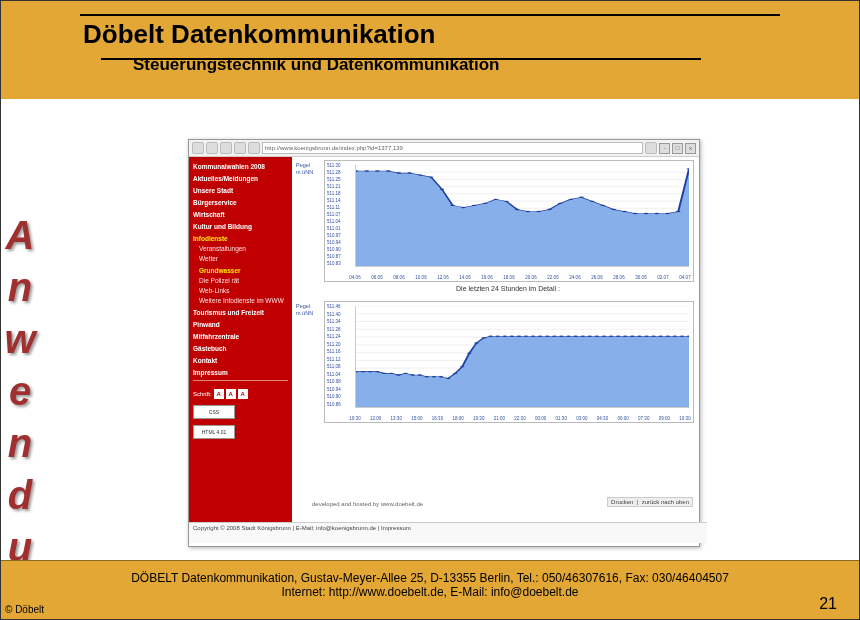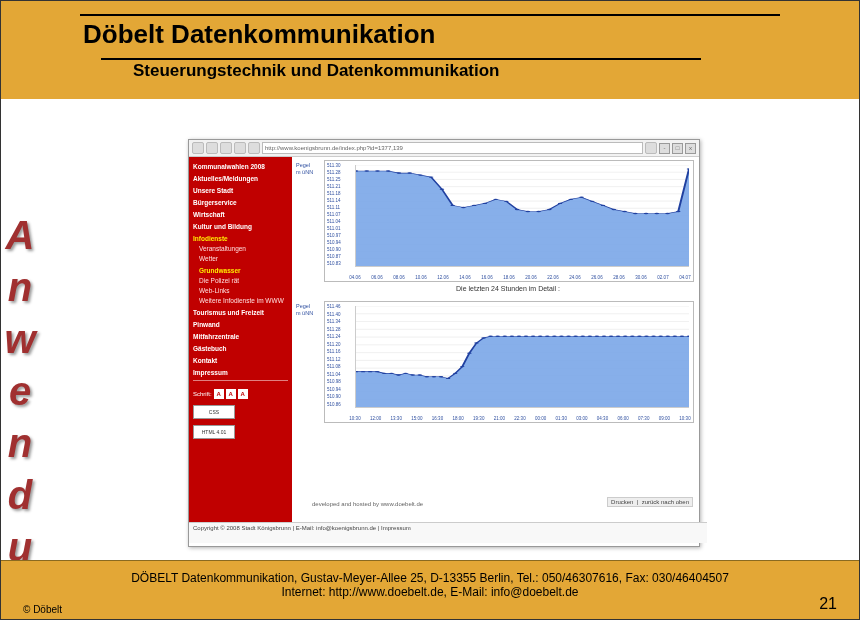--- a/index.html
+++ b/index.html
@@ -1,20 +1,20 @@
 <!DOCTYPE html>
 <html><head>
 <meta charset="utf-8">
 <style>
   html,body{margin:0;padding:0;width:860px;height:620px;overflow:hidden;font-family:Arial,Helvetica,sans-serif;background:#fff}
   .slide{position:relative;width:860px;height:620px;background:#e3a736;border:1px solid #333;box-sizing:border-box}
   .top-rule{position:absolute;top:13px;left:79px;width:700px;height:2px;background:#000}
   .title{position:absolute;top:18px;left:82px;font-size:26px;font-weight:bold;color:#000}
   .mid-rule{position:absolute;top:57px;left:100px;width:600px;height:2px;background:#000}
-  .subtitle{position:absolute;top:60px;left:132px;font-size:17px;font-weight:bold;color:#000}
+  .subtitle{position:absolute;top:54px;left:132px;font-size:17px;font-weight:bold;color:#000}
   .logo-box{position:absolute;top:6px;right:6px;width:80px;height:80px;background:#888;border:3px solid #7a5b2a;box-sizing:border-box;display:flex;justify-content:center;align-items:center}
   .logo-inner{width:48px;height:48px;border:6px solid #8b2020;border-radius:40%;display:flex;justify-content:center;align-items:center;font-size:28px;font-weight:bold;color:#2040a0;font-style:italic}
   .body-area{position:absolute;top:98px;left:0;width:858px;height:462px;background:#fff}
   .sidebar-label{position:absolute;top:110px;left:-5px;width:48px;text-align:center;font-style:italic;font-weight:bold;color:#a03030;font-size:40px;text-shadow:2px 2px 3px rgba(0,0,0,.4);line-height:52px;letter-spacing:0}
   .headline{position:absolute;top:4px;left:60px;width:780px;font-size:24px;font-weight:bold;color:#000;text-align:center}
   .browser{position:absolute;top:40px;left:187px;width:510px;height:406px;border:1px solid #999;background:#fff;box-shadow:1px 1px 4px rgba(0,0,0,.3)}
   .toolbar{height:16px;background:#f2f2f2;border-bottom:1px solid #ccc;display:flex;align-items:center;gap:2px;padding:0 3px;font-size:7px;color:#666}
   .tb-btn{width:10px;height:10px;background:#ddd;border:1px solid #bbb;border-radius:2px}
   .addr{flex:1;height:10px;background:#fff;border:1px solid #bbb;font-size:6px;padding:0 2px;line-height:10px;overflow:hidden;white-space:nowrap}
   .win-btn{width:9px;height:9px;background:#ddd;border:1px solid #999;font-size:6px;line-height:9px;text-align:center}
@@ -34,21 +34,21 @@
   .axis-label{position:absolute;left:4px;font-size:5.5px;color:#3050a0;line-height:7px}
   .chart-title{position:absolute;left:32px;top:128px;width:368px;text-align:center;font-size:7px;color:#333}
   .plot{position:absolute;left:30px;right:4px;top:4px;bottom:14px;border-left:1px solid #ccc;border-bottom:1px solid #ccc}
   .plot svg{width:100%;height:100%;display:block}
   .ytick{position:absolute;left:2px;font-size:4.5px;color:#3050a0;transform:translateY(-50%)}
   .xtick{position:absolute;bottom:1px;font-size:4.5px;color:#3050a0;transform:translateX(-50%)}
   .dev-credit{position:absolute;bottom:22px;left:20px;font-size:6px;color:#666}
   .page-foot{position:absolute;bottom:3px;width:100%;height:16px;border-top:1px solid #ccc;background:#f8f8f8;font-size:6px;color:#444;padding:2px 4px;display:flex;justify-content:space-between}
   .footer{position:absolute;bottom:0;left:0;width:858px;height:58px;background:#e3a736;border-top:1px solid #8a6a20;font-size:12px;color:#000;text-align:center}
   .footer .line{margin-top:10px}
-  .copyright{position:absolute;bottom:4px;left:22px;font-size:10px;color:#000}
+  .copyright{position:absolute;bottom:4px;left:4px;font-size:10px;color:#000}
   .pagenum{position:absolute;bottom:6px;right:22px;font-size:16px;color:#000}
   .print-bar{position:absolute;right:6px;bottom:22px;font-size:6px;color:#444;background:#eee;border:1px solid #ccc;padding:1px 3px}
 </style>
 </head>
 <body>
 
 <div class="slide">
   <div class="top-rule"></div>
   <div class="title">Döbelt Datenkommunikation</div>
   <div class="mid-rule"></div>

